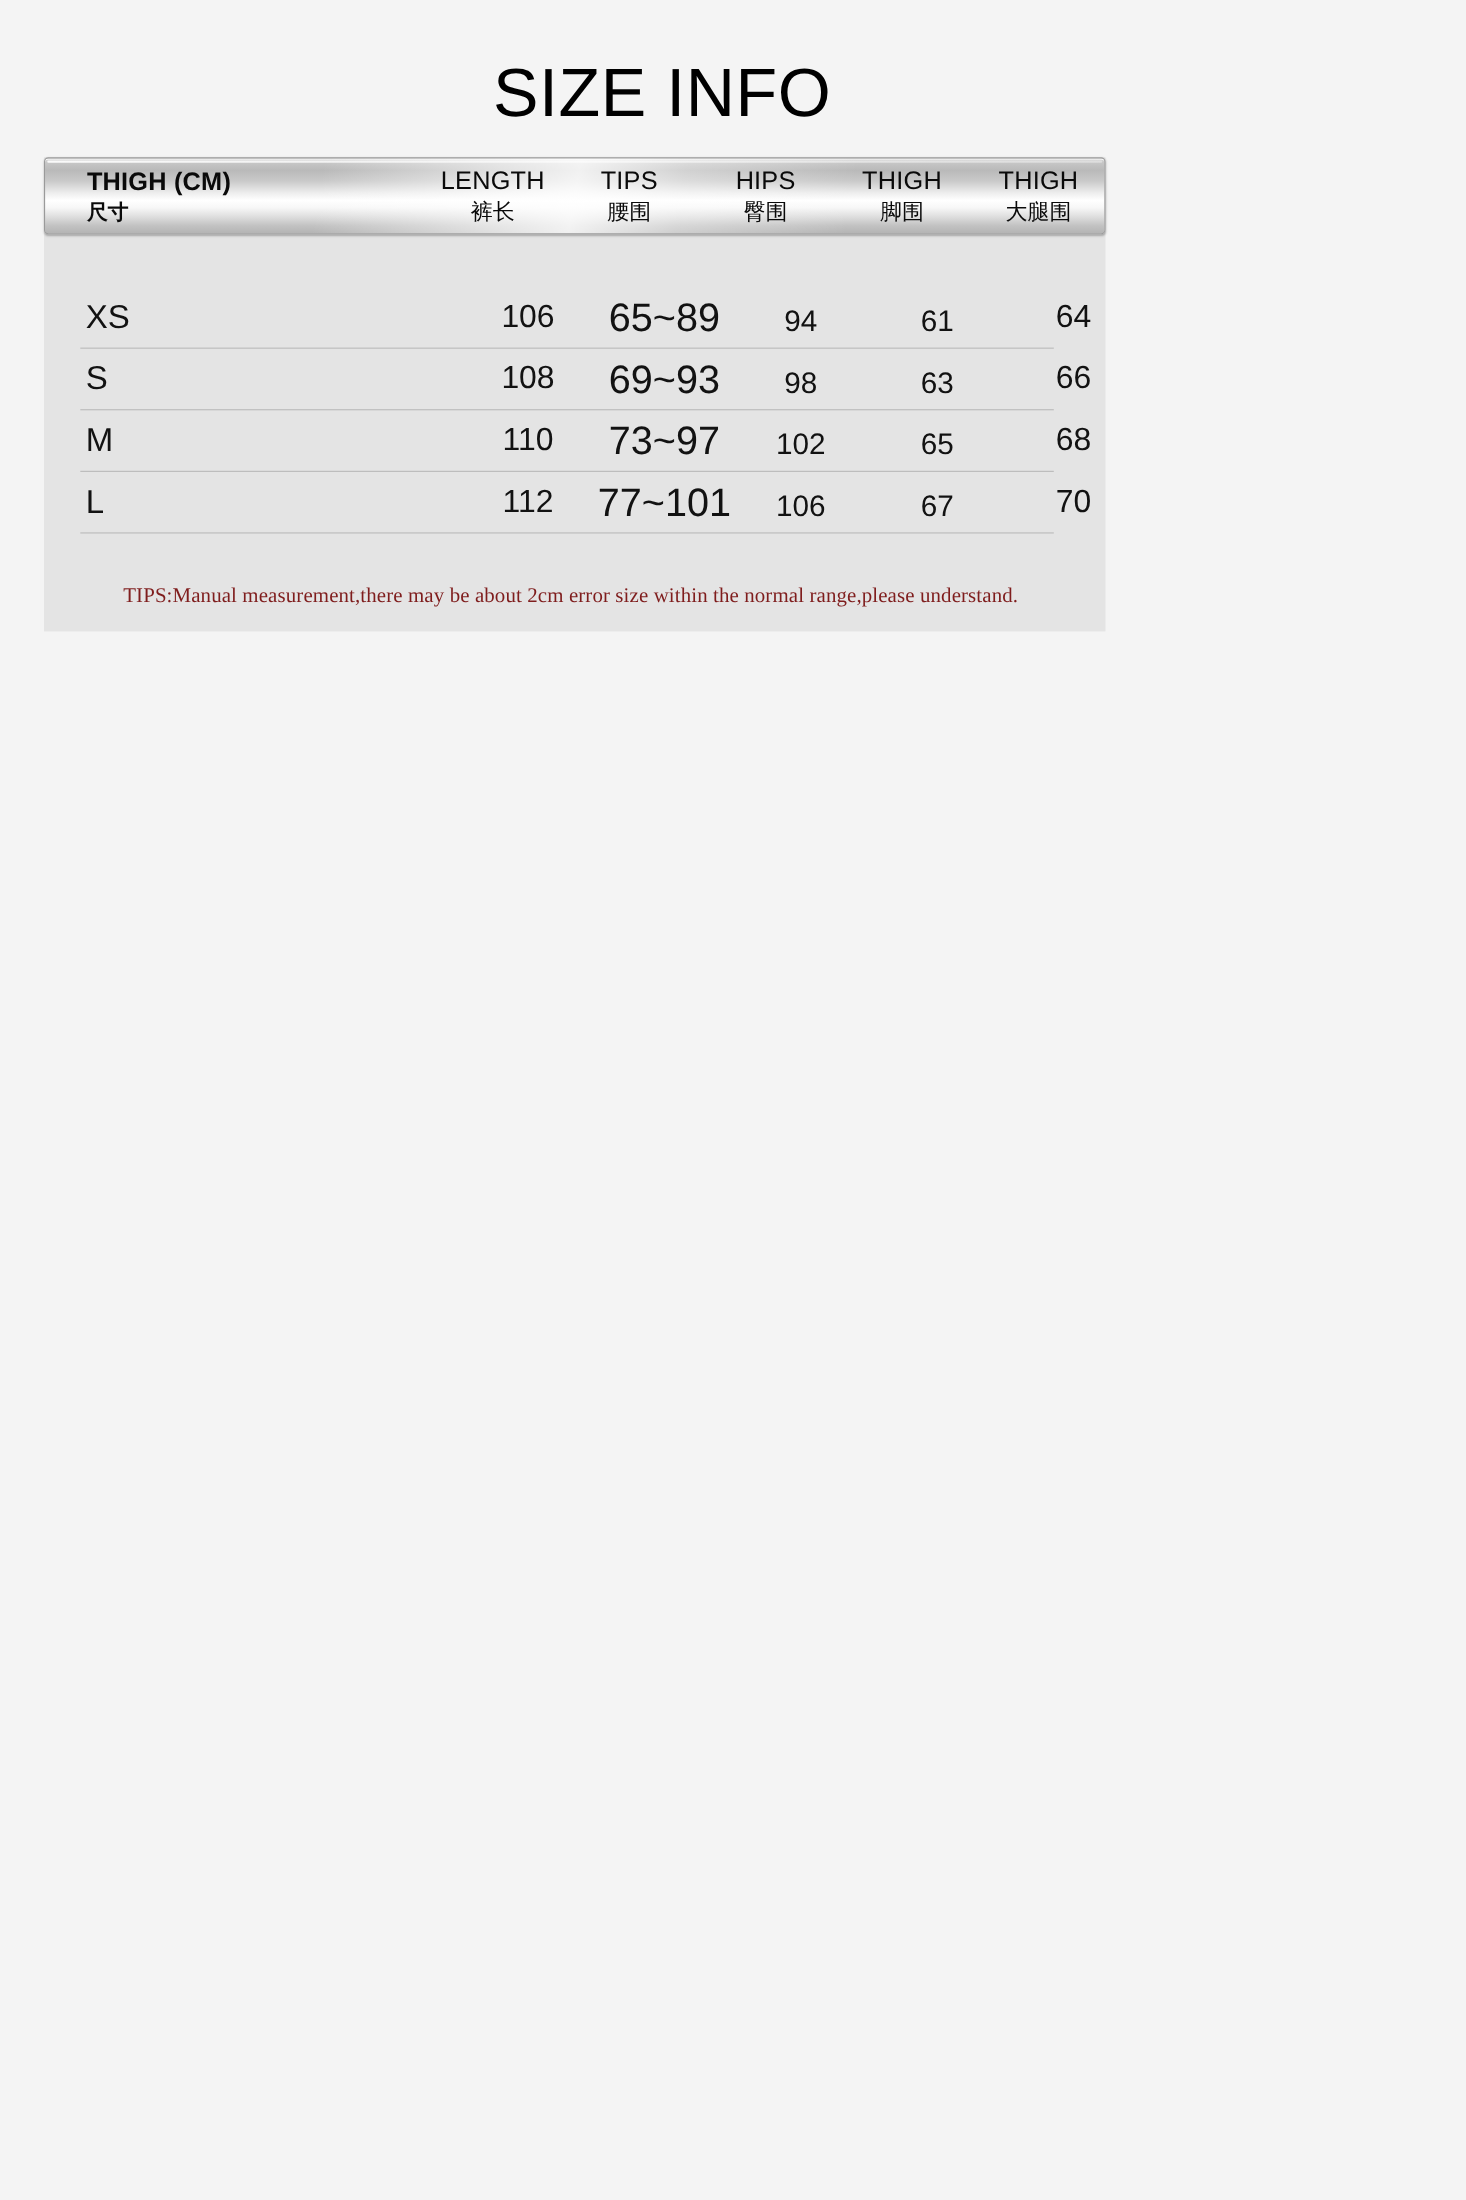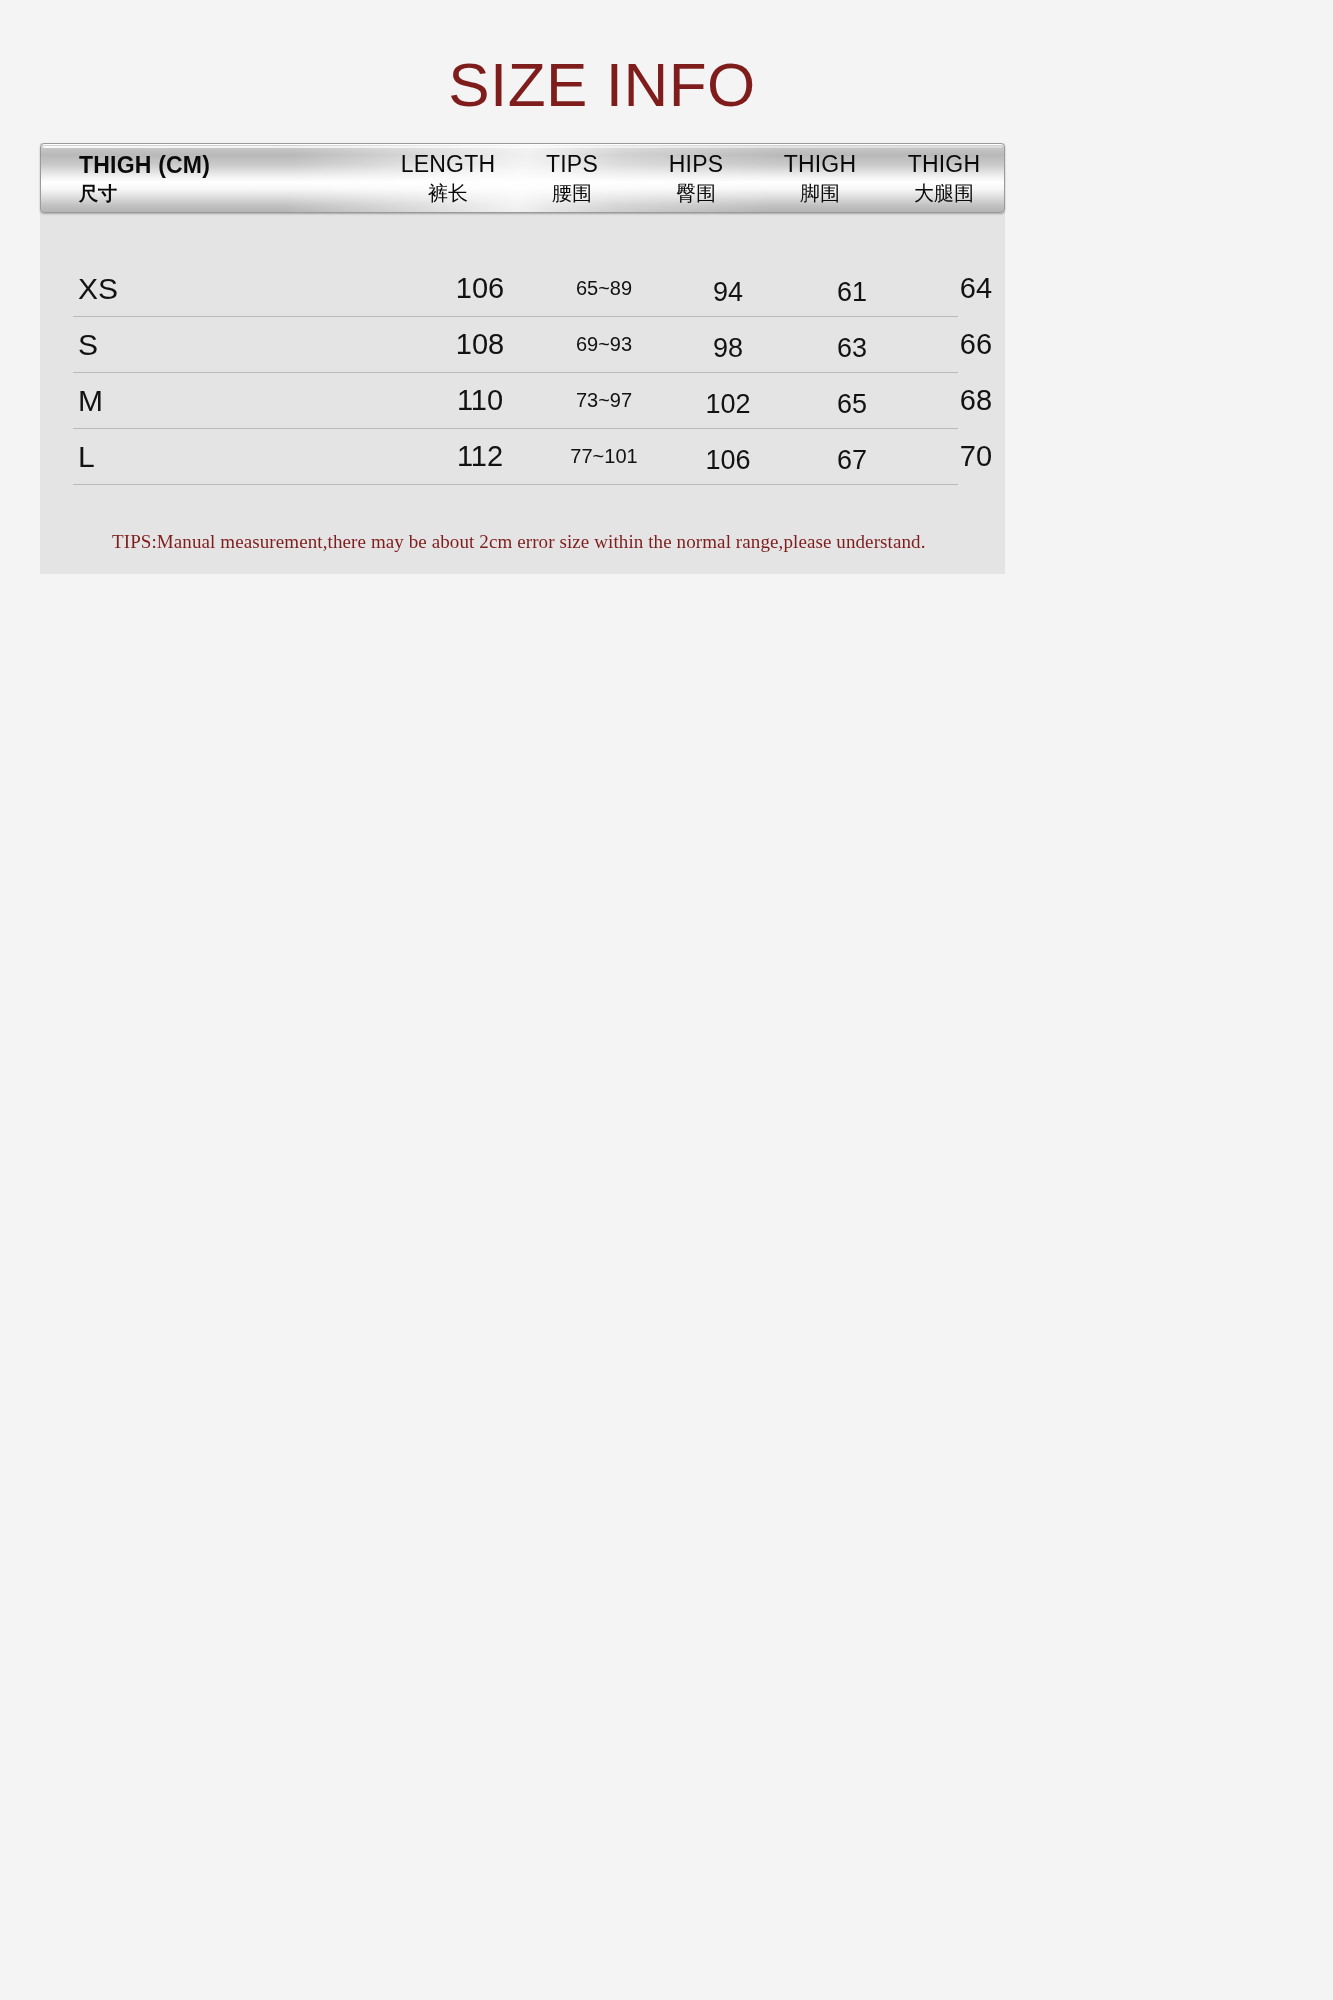--- a/index.html
+++ b/index.html
@@ -22,21 +22,21 @@
   
   .page-title {
     position: absolute;
     top: 54px;
     left: 0;
     width: 1204px;
     text-align: center;
     font-size: 62px;
     font-weight: 400;
     letter-spacing: 0.5px;
-    color: #7f1d1d;
+    color: #000000;
     font-family: "Liberation Sans", sans-serif;
     line-height: 1;
   }
 
   
   .table-panel {
     position: absolute;
     left: 40px;
     top: 143px;
     width: 965px;
@@ -154,21 +154,21 @@
     font-size: 28px;
     color: #121212;
     font-family: "Liberation Sans", sans-serif;
   }
   .cell.size-label {
     text-align: left;
     padding-left: 5px;
     font-size: 30px;
   }
   .cell.c-length { font-size: 29px; }
-  .cell.c-waist  { font-size: 20px; }
+  .cell.c-waist  { font-size: 36px; }
   .cell.c-hips   { font-size: 27px; position: relative; top: 4px; }
   .cell.c-bottom { font-size: 27px; position: relative; top: 4px; }
   .cell.c-thigh  { font-size: 29px; }
 
   
   .tips {
     position: absolute;
     left: 72px;
     top: 388px;
     width: 880px;

